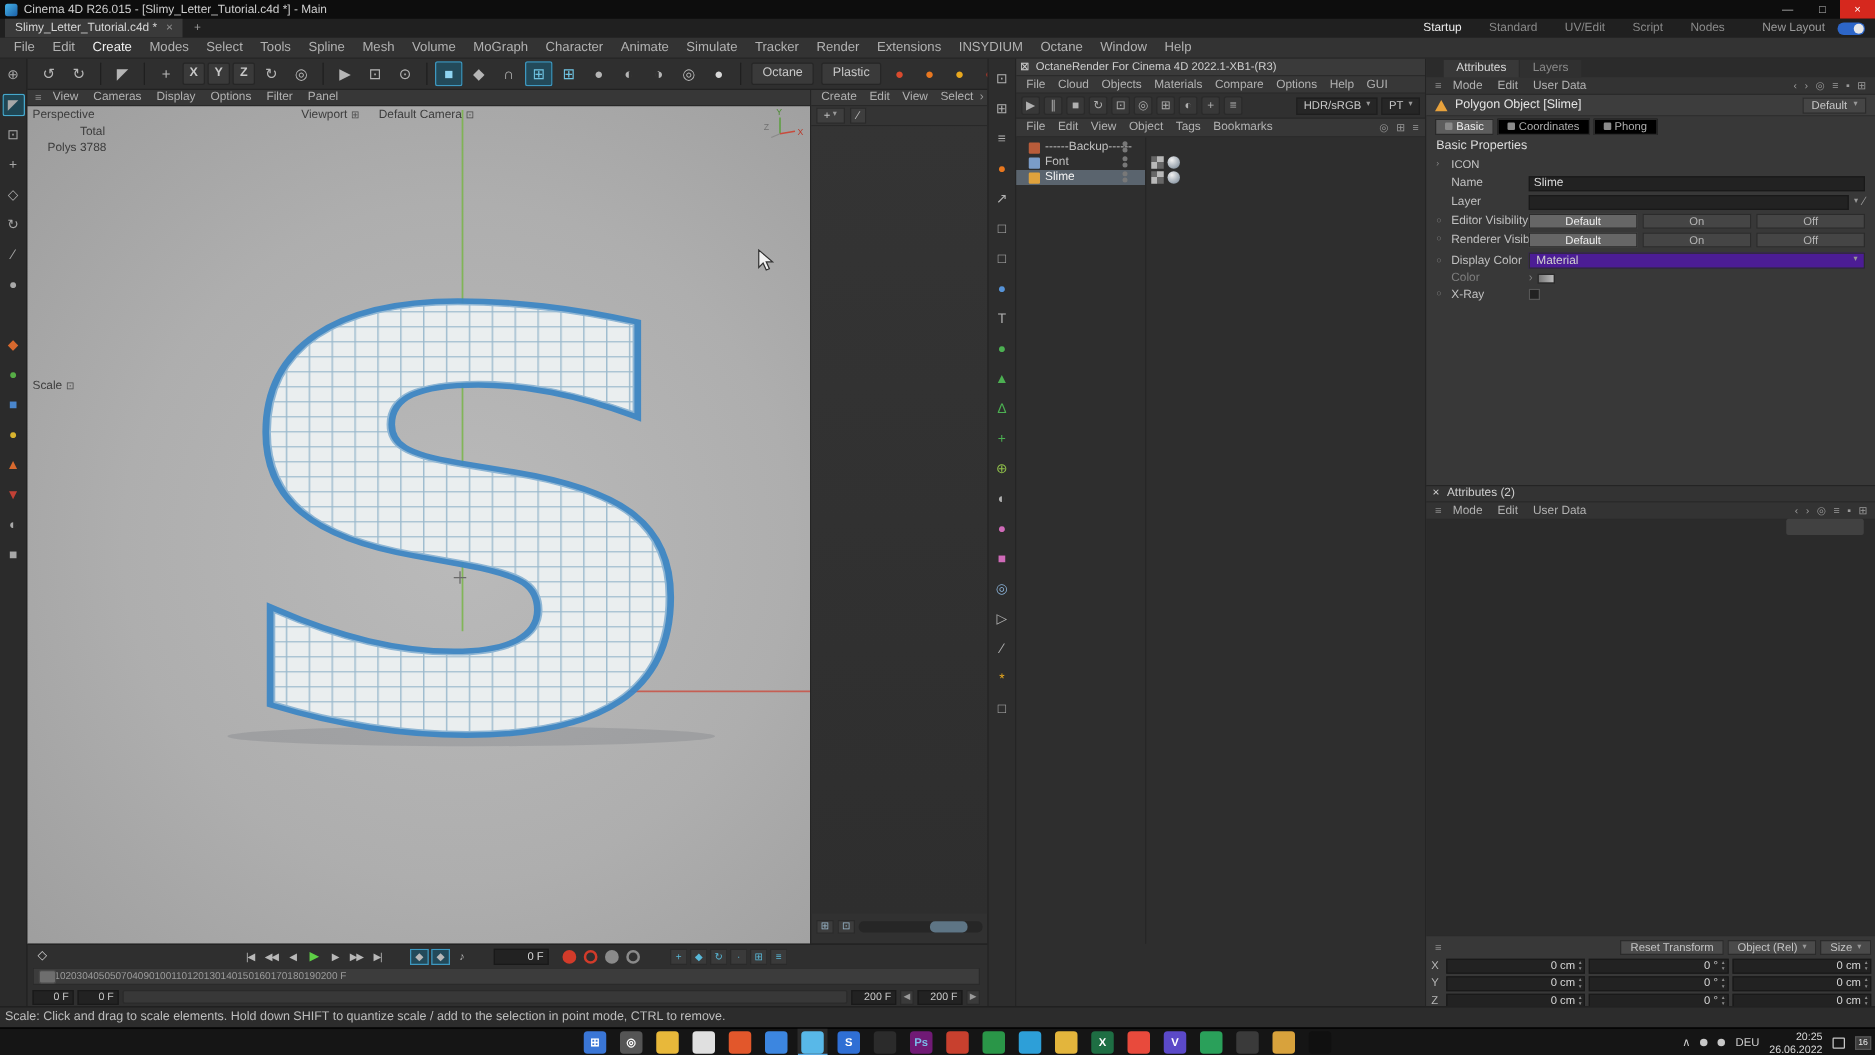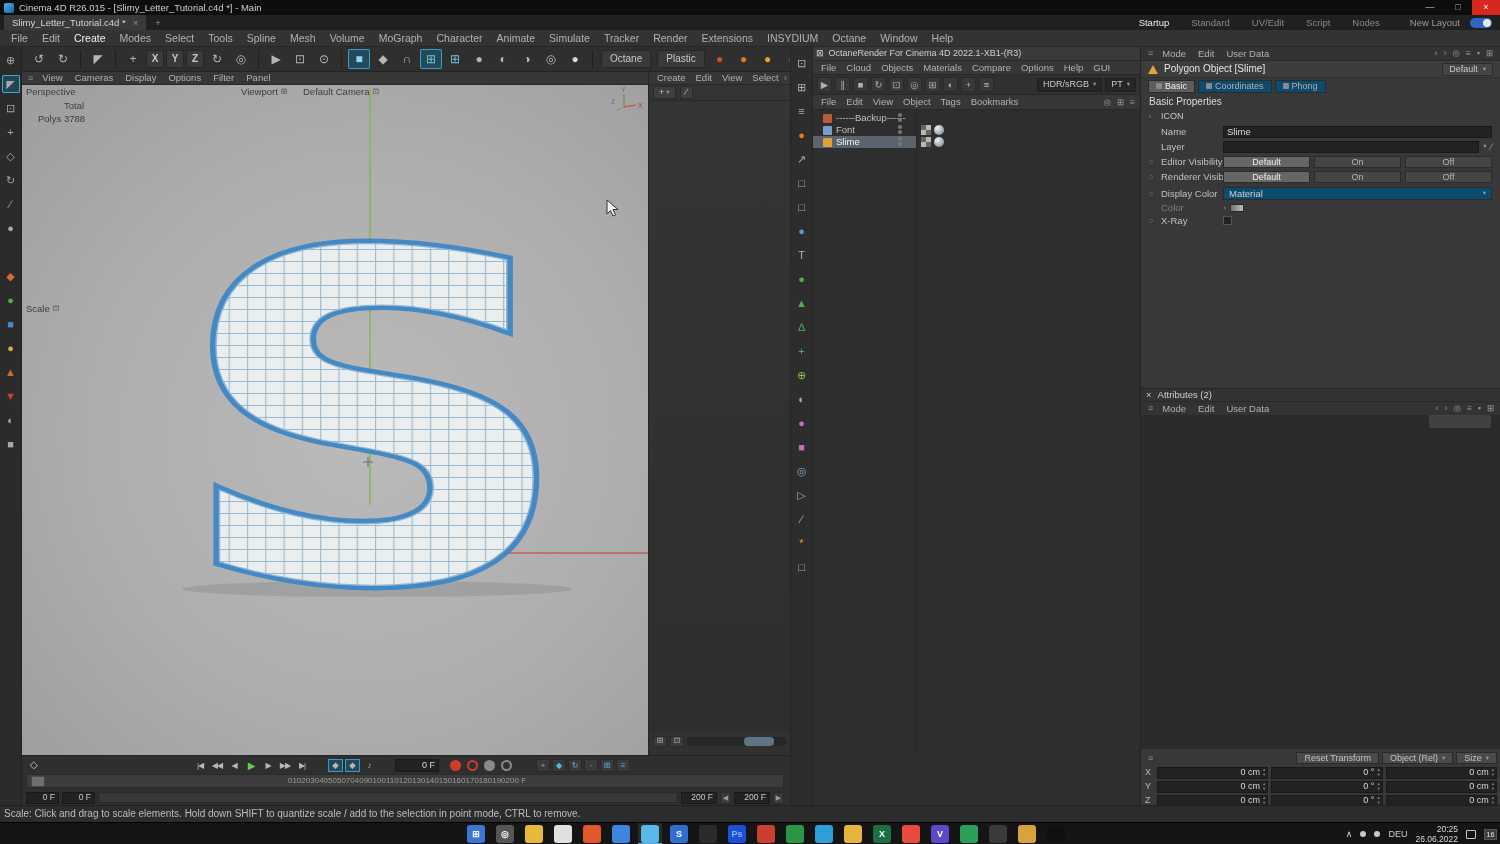--- a/index.html
+++ b/index.html
@@ -90,32 +90,32 @@
 .atabs{height:15px;background:#2b2b2b;display:flex;align-items:flex-end;padding-left:14px;gap:1px;font-size:9.5px}
 .atab{height:14px;padding:0 10px;display:flex;align-items:center;background:#383838;color:#d8d8d8}
 .atab.off{background:#303030;color:#8a8a8a}
 .amenus{height:14px;background:#333;display:flex;align-items:center;font-size:9.5px;color:#b2b2b2;padding:0 4px;border-bottom:1px solid #2a2a2a}
 .amenus [data-repeat]{display:flex}
 .aicons{margin-left:auto;display:flex;gap:6px;font-size:8.5px;color:#9a9a9a;padding-right:3px}
 .objrow{height:17px;display:flex;align-items:center;gap:6px;padding:0 7px;font-size:10px;color:#e4e4e4;background:#3d3d3d;border-bottom:1px solid #2f2f2f}
 .objico{width:0;height:0;border-left:5px solid transparent;border-right:5px solid transparent;border-bottom:9px solid #e8a23c}
 .preset{margin-left:auto;display:flex;align-items:center;gap:5px;background:#454545;border:1px solid #2c2c2c;height:13px;padding:0 6px;font-size:9px;color:#c8c8c8}
 .stabs{height:16px;display:flex;align-items:center;gap:3px;padding:0 7px}
-.stab{height:13px;display:flex;align-items:center;gap:3px;padding:0 7px;background:#0c4a6e;border:1px solid #2a2a2a;font-size:9px;color:#b0b0b0}
+.stab{height:13px;display:flex;align-items:center;gap:3px;padding:0 7px;background:#000000;border:1px solid #2a2a2a;font-size:9px;color:#b0b0b0}
 .stab.on{background:#5d5d5d;color:#efefef}
 .stab i{width:6px;height:6px;background:#8a8a8a;border-radius:1px}
 .asection{height:15px;display:flex;align-items:center;padding-left:8px;font-size:10px;color:#dcdcdc}
 .arow{height:15px;display:flex;align-items:center;padding:0 8px;font-size:9.5px;color:#c0c0c0}
 .adot{width:12px;color:#8a8a8a;font-size:7px;flex:none}
 .akey{width:62px;flex:none;white-space:nowrap}
 .actl{flex:1;display:flex;align-items:center;gap:4px;min-width:0}
 .afield{flex:1;height:12px;background:#222;border:1px solid #191919;color:#dcdcdc;font-size:9.5px;padding:0 3px;font-family:"Liberation Sans",sans-serif;min-width:0}
 .vbtn{flex:1;height:12px;background:#454545;border:1px solid #2b2b2b;color:#b4b4b4;font-size:9px;display:flex;align-items:center;justify-content:center;font-family:"Liberation Sans",sans-serif}
 .vbtn:first-child{background:#666;color:#eee}
-.addv{flex:1;height:13px;background:#0c4a6e;border:1px solid #2b2b2b;display:flex;align-items:center;padding:0 5px;font-size:9.5px;color:#d0d0d0}
+.addv{flex:1;height:13px;background:#4c1d95;border:1px solid #2b2b2b;display:flex;align-items:center;padding:0 5px;font-size:9.5px;color:#d0d0d0}
 .checkbox{width:9px;height:9px;background:#222;border:1px solid #555}
 .dim{color:#7e7e7e}
 .swatch{width:14px;height:8px;background:linear-gradient(90deg,#777,#bbb);border:1px solid #2a2a2a}
 .attr2{position:absolute;left:0;top:341px;width:360px;height:360px;background:#2b2b2b;border-top:1px solid #242424}
 .a2title{height:13px;background:#333;display:flex;align-items:center;gap:6px;padding-left:5px;font-size:9.5px;color:#cfcfcf;border-bottom:1px solid #282828}
 .tooltipbox{position:absolute;left:288px;top:26px;width:62px;height:13px;background:#4c4c4c;border-radius:2px;opacity:.7}
 .coords{position:absolute;left:0;top:701px;width:360px;height:57px;background:#383838;border-top:1px solid #2a2a2a;font-size:9px;padding:2px 4px}
 .crow1{display:flex;align-items:center;gap:3px;height:14px}
 .cbtn{height:12px;background:#4a4a4a;border:1px solid #2b2b2b;color:#c4c4c4;display:flex;align-items:center;padding:0 7px;gap:4px;white-space:nowrap}
 .coords [data-repeat]{display:block}
@@ -134,21 +134,21 @@
 .tgb{width:15px;height:13px;display:flex;align-items:center;justify-content:center;font-size:8.5px;color:#b8b8b8}
 .tgb.on{background:#234a5a;box-shadow:0 0 0 1px #3e98c0 inset}
 .cfr{position:absolute;left:373px;top:3px;width:44px;height:13px;background:#222;border:1px solid #191919;display:flex;align-items:center;justify-content:flex-end;padding-right:3px;color:#d8d8d8;font-size:9px}
 .recs{position:absolute;left:428px;top:3px;display:flex;gap:6px;align-items:center;height:13px}
 .rec{width:11px;height:11px;border-radius:50%;flex:none}
 .rec.dot{background:currentColor}
 .rec.ring{border:2.5px solid currentColor}
 .params{position:absolute;left:514px;top:3px;display:flex;gap:2px}
 .pb{width:14px;height:13px;background:#3a3a3a;border:1px solid #2a2a2a;display:flex;align-items:center;justify-content:center;font-size:8px;color:#58b8d8}
 .ruler{position:absolute;left:4px;right:6px;top:18px;height:14px;background:#3c3c3c;border:1px solid #2a2a2a;display:flex;align-items:center}
-.ticks{flex:1;display:flex;justify-content:center;padding:0 8px 0 12px;font-size:8px;color:#9c9c9c;white-space:nowrap}
+.ticks{flex:1;display:flex;justify-content:flex-start;padding:0 8px 0 12px;font-size:8px;color:#9c9c9c;white-space:nowrap}
 .rhandle{position:absolute;left:4px;top:1px;width:14px;height:11px;background:#6e6e6e;border:1px solid #4a4a4a;border-radius:2px}
 .tlr3{position:absolute;left:4px;right:6px;top:35px;height:13px;display:flex;align-items:center;gap:3px;font-size:8.5px}
 .rfield{width:33px;height:12px;background:#222;border:1px solid #191919;display:flex;align-items:center;justify-content:flex-end;padding-right:3px;color:#c8c8c8;flex:none}
 .rtrack{flex:1;height:11px;background:#383838;border:1px solid #2a2a2a;border-radius:2px}
 .rarw{width:11px;height:12px;display:flex;align-items:center;justify-content:center;color:#9a9a9a;font-size:7px;background:#3a3a3a;border:1px solid #2a2a2a;flex:none}
 
 .status{left:0;top:805px;width:1500px;height:17px;background:#2c2c2c;border-top:1px solid #1f1f1f;display:flex;align-items:center;padding-left:4px;font-size:10px;color:#bdbdbd}
 .task{left:0;top:822px;width:1500px;height:22px;background:#151515;border-top:1px solid #000}
 .ticons{position:absolute;left:464px;top:0;height:22px;display:flex;align-items:center}
 .ticons [data-repeat]{display:flex;gap:5px;align-items:center}
@@ -514,20 +514,24 @@
             <i class="tagA"></i>
             <i class="tagB"></i>
           </span>
         </div>
         </div>
     </div>
     <div class="abs" style="left:103px;top:63px;width:1px;height:645px;background:#262626"></div>
   </div>
 
   <div class="abs attr">
+    <div class="atabs">
+      <span class="atab">Attributes</span>
+      <span class="atab off">Layers</span>
+    </div>
     <div class="amenus">
       <span class="ham">≡</span>
       <div data-repeat="attr.menus">
 
       <span class="pmi" style="padding:0 6px">Mode</span>
           <span class="pmi" style="padding:0 6px">Edit</span>
           <span class="pmi" style="padding:0 6px">User Data</span>
         </div>
       <span class="aicons" data-repeat="attr.right_icons">
 
@@ -850,21 +854,21 @@
           <div class="ticocell active">
           <span class="tico" style="background: rgb(88, 184, 232);"></span>
         </div>
           <div class="ticocell">
           <span class="tico" style="background: rgb(47, 111, 212);">S</span>
         </div>
           <div class="ticocell">
           <span class="tico" style="background: rgb(43, 43, 43);"></span>
         </div>
           <div class="ticocell">
-          <span class="tico" style="background: #1d4ed8; color: rgb(122, 184, 232);">Ps</span>
+          <span class="tico" style="background: #701a75; color: rgb(122, 184, 232);">Ps</span>
         </div>
           <div class="ticocell">
           <span class="tico" style="background: rgb(200, 64, 46);"></span>
         </div>
           <div class="ticocell">
           <span class="tico" style="background: rgb(42, 150, 72);"></span>
         </div>
           <div class="ticocell">
           <span class="tico" style="background: rgb(45, 159, 216);"></span>
         </div>

